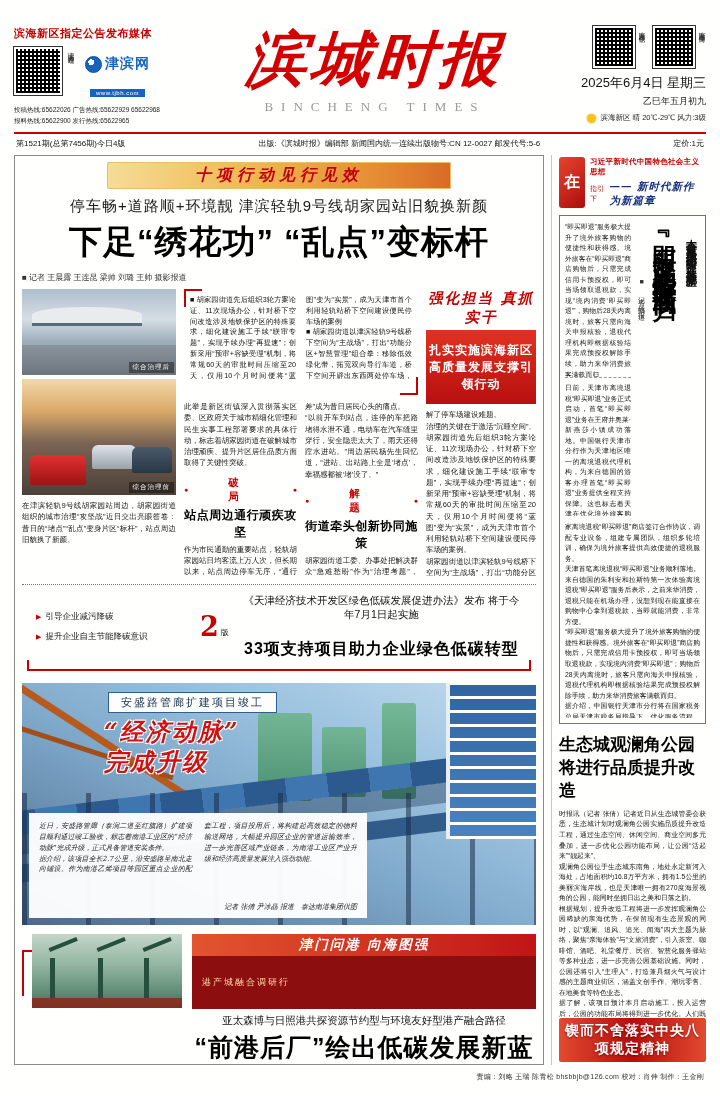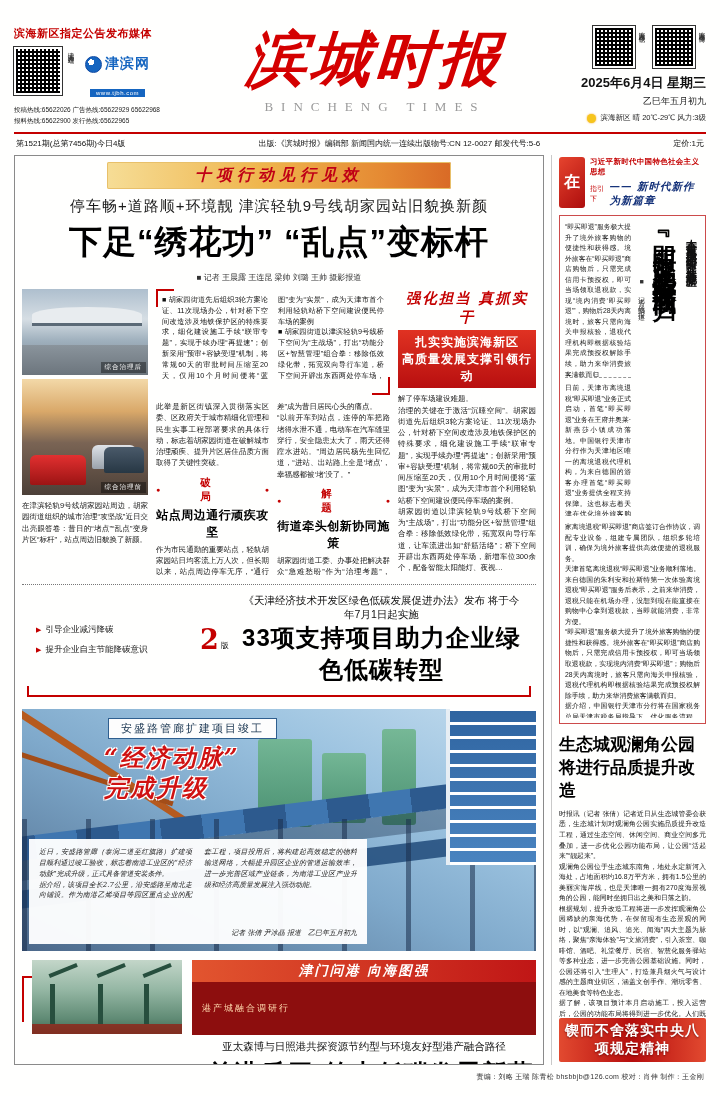--- a/index.html
+++ b/index.html
@@ -23,42 +23,42 @@
   .portal-name{color:#1565c0;font-weight:bold;font-size:14px;letter-spacing:1px;}
   .portal-url{background:#1565c0;color:#fff;font-size:6px;padding:1px 6px;letter-spacing:.5px;}
   .hotlines{margin-top:7px;font-size:6.5px;color:#222;line-height:1.7;white-space:pre-line;}
   .mh-center{flex:1;text-align:center;padding-top:2px;}
   .paper-title{font-family:"DejaVu Serif",serif;font-weight:bold;font-style:italic;color:#d40000;
                font-size:60px;line-height:1.05;letter-spacing:4px;transform:skewX(-4deg);}
   .paper-en{color:#9a9a9a;font-family:"Liberation Serif",serif;font-size:13px;letter-spacing:8px;margin-top:8px;}
   .mh-right{width:176px;}
   .mh-qrs{display:flex;justify-content:flex-end;gap:7px;}
   .mh-qr-item{display:flex;gap:2px;}
-  .date-main{font-size:13px;font-weight:bold;text-align:right;margin-top:6px;}
+  .date-main{font-size:13px;font-weight:normal;text-align:right;margin-top:6px;}
   .date-lunar{font-size:9px;text-align:right;margin-top:3px;color:#222;}
   .weather{display:flex;justify-content:flex-end;align-items:center;gap:4px;font-size:7.5px;margin-top:5px;color:#222;}
   .sun{width:9px;height:9px;border-radius:50%;background:#f6c51d;box-shadow:0 0 2px #f6a51d;display:inline-block;}
   .inforow{margin:2px 14px 0;border-top:2px solid #c40000;display:flex;justify-content:space-between;
            padding:4px 2px 3px;font-size:8px;color:#111;}
   
   .content{display:flex;margin:3px 14px 0;height:910px;overflow:hidden;}
   .main-box{width:530px;border:1px solid #8a8a8a;box-sizing:border-box;padding:4px 7px 6px;overflow:hidden;}
   .right-col{flex:1;margin-left:7px;border-left:1px solid #c9c9c9;padding-left:7px;overflow:hidden;}
   
   .gold-wrap{text-align:center;margin-top:2px;}
   .gold-banner{display:inline-block;min-width:300px;padding:3px 22px;border-radius:2px;
       background:linear-gradient(90deg,#f6dd96 0%,#efb54d 45%,#e58a33 80%,#d96a26 100%);
       color:#c00016;font-family:"DejaVu Serif",serif;font-style:italic;font-weight:bold;
       font-size:16px;letter-spacing:5px;box-shadow:inset 0 0 0 1px #e8c06a;}
   .lead-kicker{text-align:center;font-size:15px;margin-top:8px;letter-spacing:1px;color:#1a1a1a;}
   .lead-headline{text-align:center;font-size:33px;font-weight:bold;margin-top:4px;letter-spacing:1px;color:#000;}
-  .lead-byline{text-align:center;font-size:8px;color:#333;margin-top:7px;}
+  .lead-byline{font-size:8px;color:#333;margin-top:7px;}
   .btext{font-size:7.5px;line-height:1.5;text-align:justify;white-space:pre-line;color:#151515;overflow:hidden;}
   .lead-body{display:flex;gap:8px;height:288px;overflow:hidden;margin-top:6px;}
-  .lb-col1{width:126px;flex:none;}
+  .lb-col1{width:154px;flex:none;}
   .ph{position:relative;overflow:hidden;}
   .ph1{height:86px;background:linear-gradient(180deg,#aebfce 0%,#d6dee4 35%,#9fb0bd 60%,#76828d 100%);}
   .ph1 .canopy{position:absolute;left:10px;top:18px;width:110px;height:16px;background:#e8ecef;border-radius:50% 50% 0 0;box-shadow:0 3px 0 #5b6a77;}
   .ph1 .road{position:absolute;bottom:0;left:0;right:0;height:30px;background:linear-gradient(180deg,#8a949c,#6c757d);}
   .ph2{height:116px;margin-top:4px;background:linear-gradient(180deg,#f3d9a8 0%,#d9a869 28%,#7a6454 55%,#4c4038 100%);}
   .car{position:absolute;border-radius:6px 6px 2px 2px;}
   .car1{left:8px;bottom:10px;width:56px;height:30px;background:linear-gradient(180deg,#e23030,#9c1414);}
   .car2{left:70px;bottom:26px;width:44px;height:24px;background:linear-gradient(180deg,#dfe3e8,#9aa2ab);}
   .car3{right:4px;bottom:22px;width:40px;height:26px;background:linear-gradient(180deg,#4a5a6a,#273744);}
   .ph-cap{position:absolute;right:2px;bottom:2px;background:rgba(0,0,0,.4);color:#fff;font-size:6.5px;padding:1px 4px;letter-spacing:1px;}
@@ -73,36 +73,36 @@
   .mcol{width:113px;display:flex;flex-direction:column;overflow:hidden;}
   .sec-head{display:flex;align-items:center;gap:20px;color:#c40000;margin:7px 0 3px;}
   .sec-head .dash{flex:1;border-top:1px dashed #c40000;height:0;}
   .sec-head .dot{font-size:7px;line-height:1;}
   .sec-label{font-size:10.5px;font-weight:bold;letter-spacing:2px;}
   .sec-title{font-size:12px;font-weight:bold;text-align:center;letter-spacing:.5px;color:#000;margin-bottom:3px;}
   .lb-col4{flex:1;display:flex;flex-direction:column;overflow:hidden;}
   .callig{color:#c40000;font-family:"DejaVu Serif",serif;font-style:italic;font-weight:bold;
           font-size:14.5px;text-align:center;letter-spacing:2px;}
   .red-box{margin-top:3px;background:linear-gradient(180deg,#e03222,#b80f0f);color:#fff;font-weight:bold;
-           font-size:12px;line-height:1.4;text-align:center;padding:4px 2px;letter-spacing:1px;}
+           font-size:12px;line-height:1.4;text-align:center;padding:12px 2px;letter-spacing:1px;}
   .lb-col4 .btext{margin-top:5px;flex:1;}
   
   .teaser{position:relative;border-top:1px dotted #777;margin-top:7px;padding:9px 14px 14px;
           display:flex;align-items:center;gap:12px;}
   .teaser::after{content:"";position:absolute;left:5px;right:5px;bottom:3px;height:9px;
                  border-left:2px solid #c40000;border-right:2px solid #c40000;border-bottom:2px solid #c40000;}
   .bullets{width:152px;display:flex;flex-direction:column;gap:8px;}
   .bullet{font-size:8.5px;color:#111;display:flex;gap:4px;align-items:center;}
   .arrow{color:#c40000;font-size:7px;}
   .pnum-wrap{display:flex;align-items:flex-end;gap:2px;}
   .pnum{color:#c40000;font-family:"DejaVu Serif",serif;font-weight:bold;font-size:27px;line-height:.8;}
   .pver{font-size:8px;color:#111;}
   .teaser-main{flex:1;text-align:center;}
   .teaser-kicker{font-size:10.5px;color:#101010;}
-  .teaser-head{font-size:24px;font-weight:bold;letter-spacing:1px;margin-top:0;color:#000;}
+  .teaser-head{font-size:16px;font-weight:bold;letter-spacing:1px;margin-top:17px;color:#000;}
   
   .bigphoto{height:242px;margin-top:9px;position:relative;overflow:hidden;
             background:linear-gradient(205deg,#c3dcee 0%,#9cc3e0 30%,#7fa9cb 55%,#5d7fa0 85%,#4c688a 100%);}
   .bp-beam1{position:absolute;left:-30px;right:-30px;top:96px;height:24px;transform:rotate(-7deg);
             background:repeating-linear-gradient(90deg,#2d5a8e 0 42px,#3f76b0 42px 84px);box-shadow:0 20px 0 rgba(18,38,66,.35);}
   .bp-beam2{position:absolute;left:-30px;right:-30px;top:150px;height:18px;transform:rotate(-7deg);background:#27517f;opacity:.9;}
   .bp-posts{position:absolute;left:0;right:0;top:110px;height:132px;
             background:repeating-linear-gradient(90deg,rgba(25,45,75,.55) 0 5px,transparent 5px 64px);}
   .bp-green{position:absolute;background:linear-gradient(180deg,#6cb488,#3f8a60);opacity:.85;border-radius:3px;}
   .g1{left:236px;top:30px;width:54px;height:88px;}
@@ -318,21 +318,21 @@
         <div class="bp-beam1"></div>
         <div class="bp-beam2"></div>
         <div class="bp-posts"></div>
         <div class="bp-bldg"></div>
         <div class="ph-label">安盛路管廊扩建项目竣工</div>
         <div class="ph-over">“经济动脉”
    完成升级</div>
         <div class="capbox">
           <div class="cap-text">近日，安盛路管廊（泰润二道至红旗路）扩建项目顺利通过竣工验收，标志着南港工业区的“经济动脉”完成升级，正式具备管道安装条件。
 据介绍，该项目全长2.7公里，沿安盛路呈南北走向铺设。作为南港乙烯项目等园区重点企业的配套工程，项目投用后，将构建起高效稳定的物料输送网络，大幅提升园区企业的管道运输效率，进一步完善区域产业链条，为南港工业区产业升级和经济高质量发展注入强劲动能。</div>
-          <div class="cap-credit">记者 张倩 尹冰晶 报道　乙巳年五月初九</div>
+          <div class="cap-credit">记者 张倩 尹冰晶 报道　泰达南港集团供图</div>
         </div>
       </div>
 
       <div class="bstory">
         <div class="bs-top">
           <div class="bs-photo">
             <div class="crane-mast" style="left:18px"></div>
             <div class="crane-jib" style="left:18px;top:14px"></div>
             <div class="crane-mast" style="left:66px"></div>
             <div class="crane-jib" style="left:66px;top:14px"></div>

